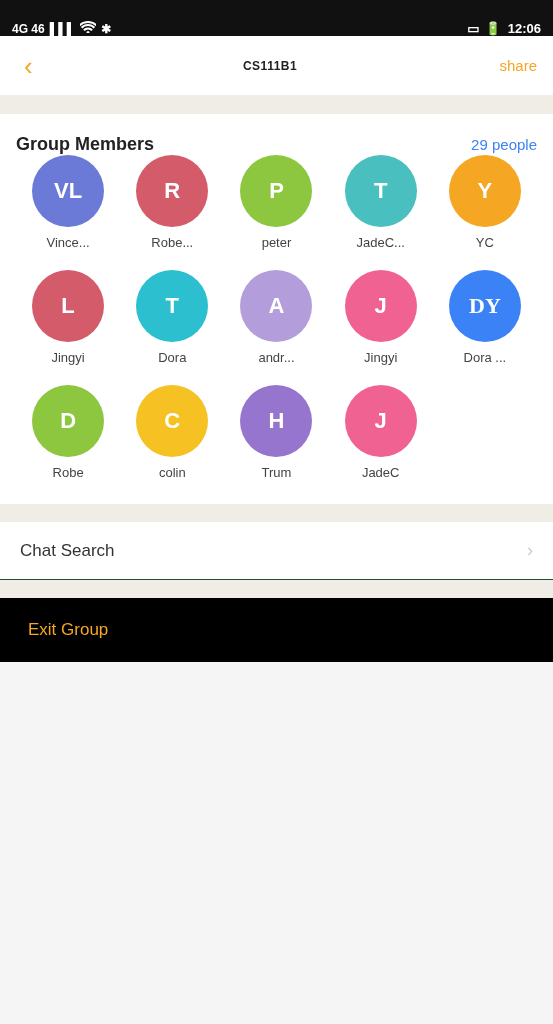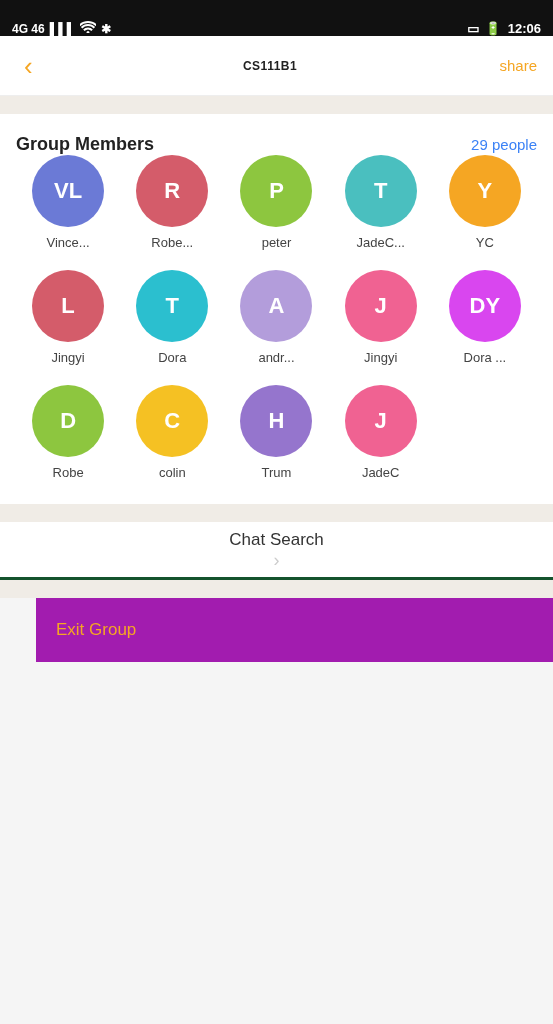--- a/index.html
+++ b/index.html
@@ -138,44 +138,42 @@
 
     
     .chat-search-row {
       background: #fff;
       height: 58px;
       display: flex;
       align-items: center;
       justify-content: space-between;
       padding: 8px 20px;
       cursor: pointer;
-      border-bottom: 3px solid #14532d;
-      flex-direction: column;
+      border-bottom: 1px solid #14532d;
     }
     .chat-search-label {
       font-size: 17px;
       color: #333;
     }
     .chevron-icon {
       color: #ccc;
       font-size: 18px;
     }
 
     
     .band-bottom {
       background: #f0ece6;
       height: 18px;
     }
 
     
     .exit-group-row {
-      background: #a21caf;
-      padding: 22px 20px;
-      cursor: pointer;
-      margin-left: 36px;
+      background: #000000;
+      padding: 22px 28px;
+      cursor: pointer;
     }
     .exit-group-label {
       font-size: 17px;
       color: #f5a623;
       font-weight: 400;
     }
 
     
     .bottom-fill {
       background: #f5f5f5;
@@ -248,21 +246,21 @@
       </div>
       <div class="avatar-item">
         <div class="avatar-circle" style="background: rgb(179, 157, 219);">A</div>
         <span class="avatar-name">andr...</span>
       </div>
       <div class="avatar-item">
         <div class="avatar-circle" style="background: rgb(240, 98, 146);">J</div>
         <span class="avatar-name">Jingyi</span>
       </div>
       <div class="avatar-item">
-        <div class="avatar-circle" style="background: #d946ef;">DY</div>
+        <div class="avatar-circle" style="background: #3b82f6; font-family: Liberation Serif, serif;">DY</div>
         <span class="avatar-name">Dora ...</span>
       </div>
       <div class="avatar-item">
         <div class="avatar-circle" style="background: rgb(141, 198, 63);">D</div>
         <span class="avatar-name">Robe</span>
       </div>
       <div class="avatar-item">
         <div class="avatar-circle" style="background: rgb(245, 193, 35);">C</div>
         <span class="avatar-name">colin</span>
       </div>

